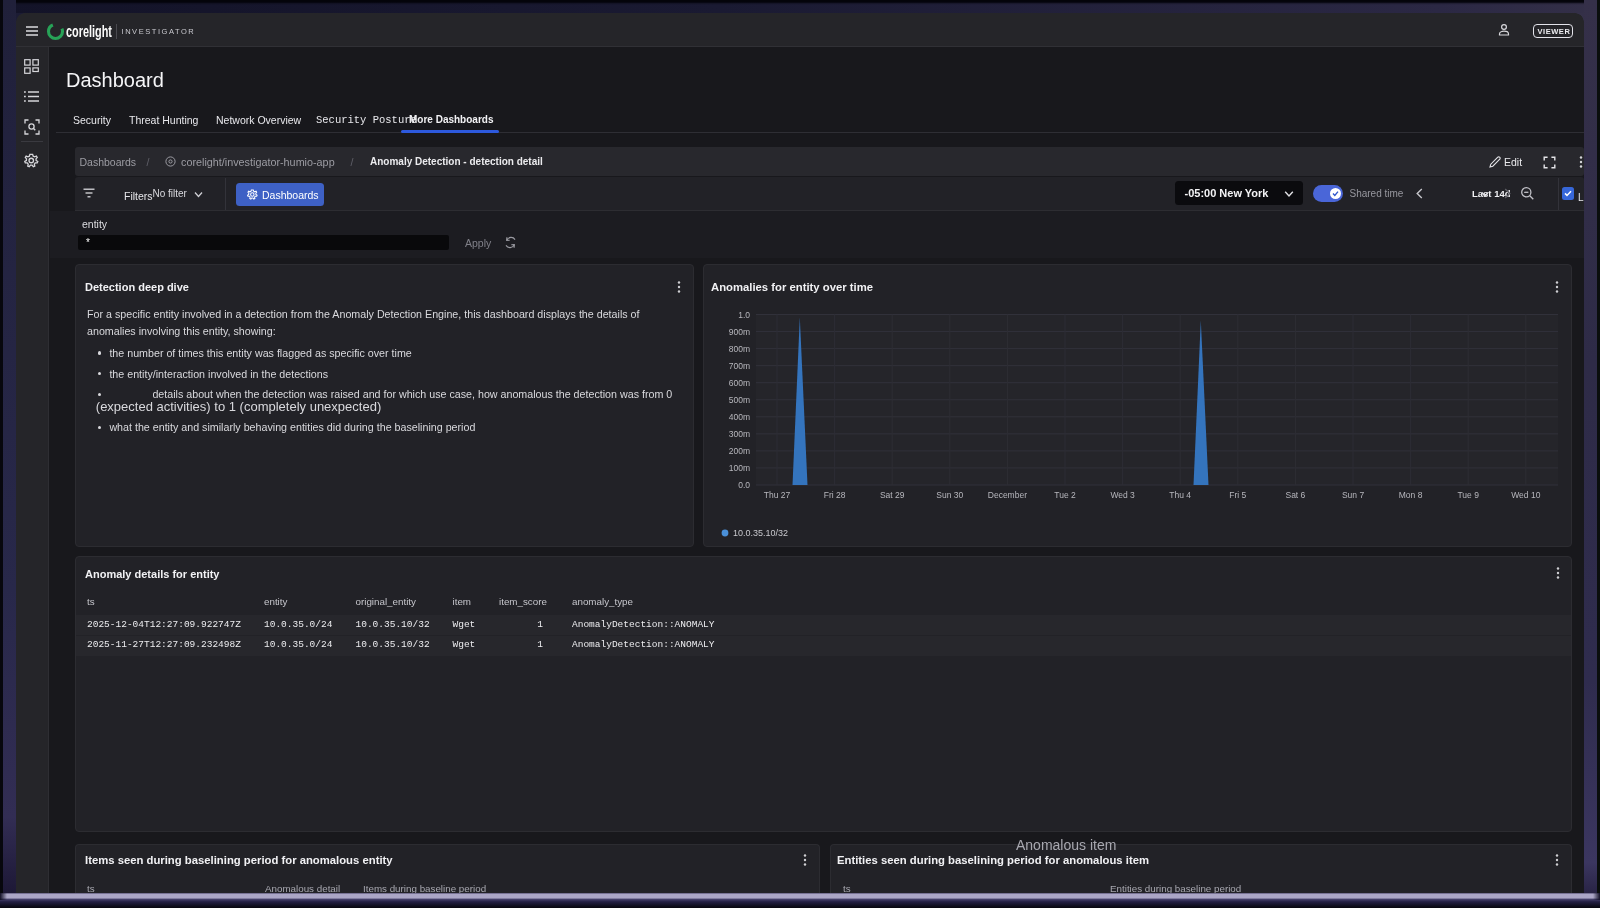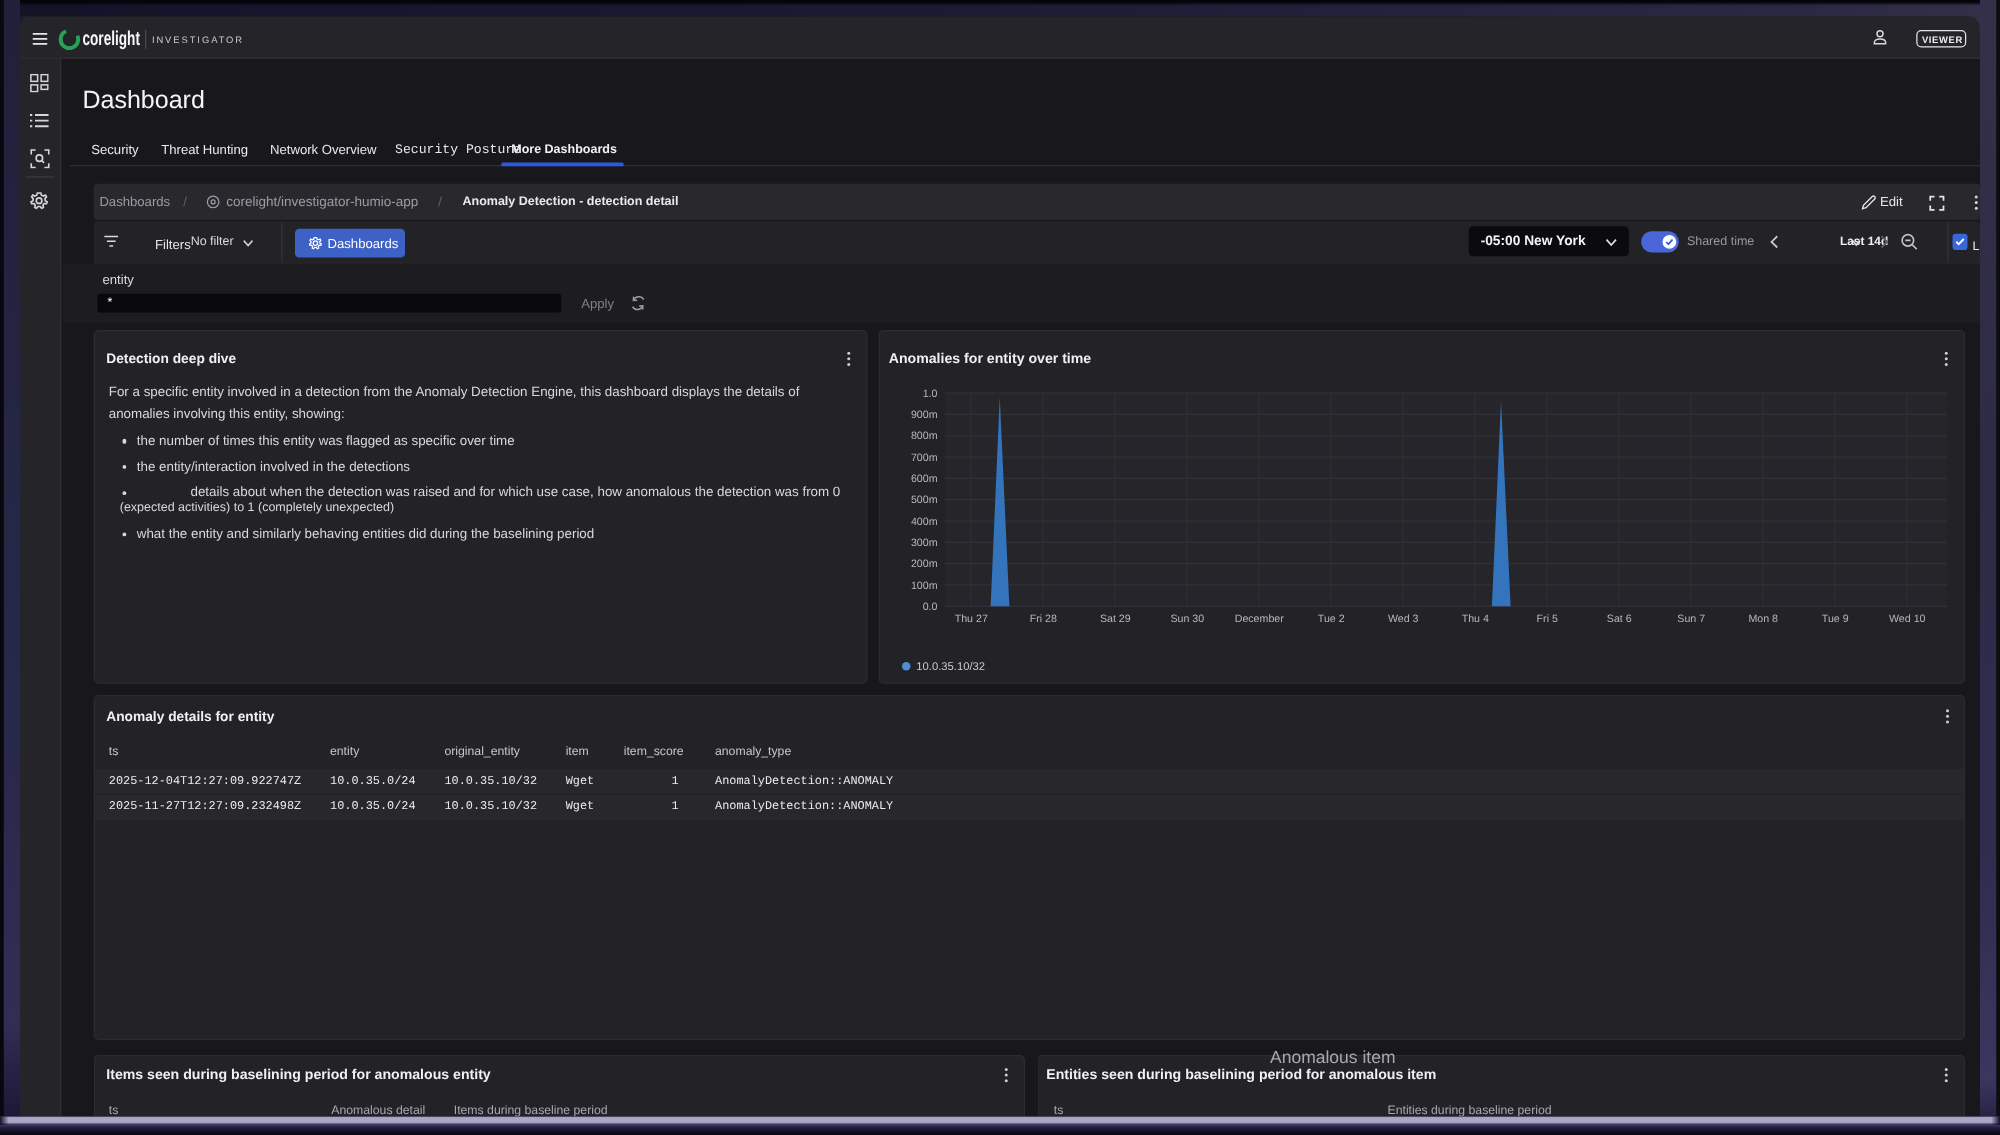--- a/index.html
+++ b/index.html
@@ -201,21 +201,21 @@
     </g>
   </svg>
 <div class="txt" style="left:87px;top:307.4px;font-size:10.7px;color:#d9d9dd;">For a specific entity involved in a detection from the Anomaly Detection Engine, this dashboard displays the details of</div>
 <div class="txt" style="left:87px;top:323.5px;font-size:10.7px;color:#d9d9dd;">anomalies involving this entity, showing:</div>
 <div class="a" style="left:97.8px;top:351.4px;width:3.4px;height:3.4px;border-radius:50%;background:#d9d9dd;"></div>
 <div class="txt" style="left:109.4px;top:346.1px;font-size:10.7px;color:#d9d9dd;">the number of times this entity was flagged as specific over time</div>
 <div class="a" style="left:97.8px;top:371.9px;width:3.4px;height:3.4px;border-radius:50%;background:#d9d9dd;"></div>
 <div class="txt" style="left:109.4px;top:366.6px;font-size:10.7px;color:#d9d9dd;">the entity/interaction involved in the detections</div>
 <div class="a" style="left:97.8px;top:392.7px;width:3.4px;height:3.4px;border-radius:50%;background:#d9d9dd;"></div>
 <div class="txt" style="left:109.4px;top:387.4px;font-size:10.7px;color:#d9d9dd;margin-left:43px;">details about when the detection was raised and for which use case, how anomalous the detection was from 0</div>
-<div class="txt" style="left:95.8px;top:400.4px;font-size:10px;color:#d9d9dd;">(expected activities) to 1 (completely unexpected)</div>
+<div class="txt" style="left:95.8px;top:400.4px;font-size:13px;color:#d9d9dd;">(expected activities) to 1 (completely unexpected)</div>
 <div class="a" style="left:97.8px;top:425.7px;width:3.4px;height:3.4px;border-radius:50%;background:#d9d9dd;"></div>
 <div class="txt" style="left:109.4px;top:420.4px;font-size:10.7px;color:#d9d9dd;">what the entity and similarly behaving entities did during the baselining period</div>
 
 <div class="a" style="left:703px;top:264px;width:869px;height:283px;background:#222227;border:1px solid #2c2c31;border-radius:4px;"></div>
 <div class="txt" style="left:711px;top:280px;font-size:11.3px;font-weight:700;color:#f1f1f4;">Anomalies for entity over time</div>
 <svg style="left:1555px;top:281px;" width="4" height="12" viewBox="0 0 4 12">
     <g fill="#cfcfd3">
       <circle cx="2" cy="1.5" r="1.2"></circle>
       <circle cx="2" cy="6" r="1.2"></circle>
       <circle cx="2" cy="10.5" r="1.2"></circle>

